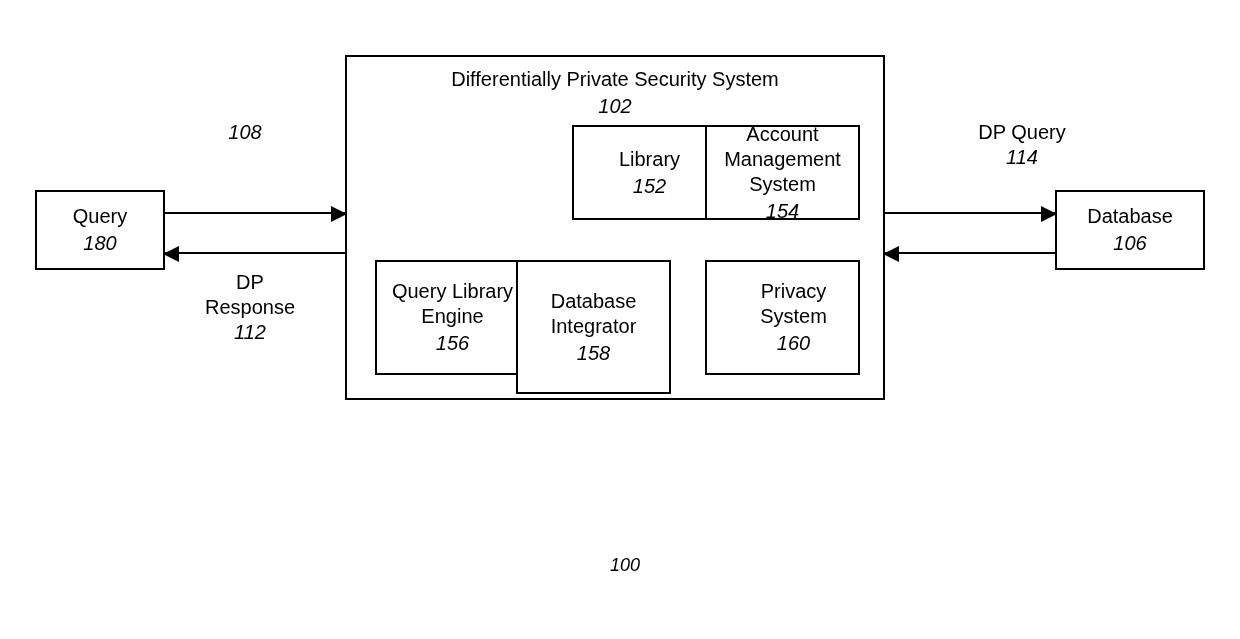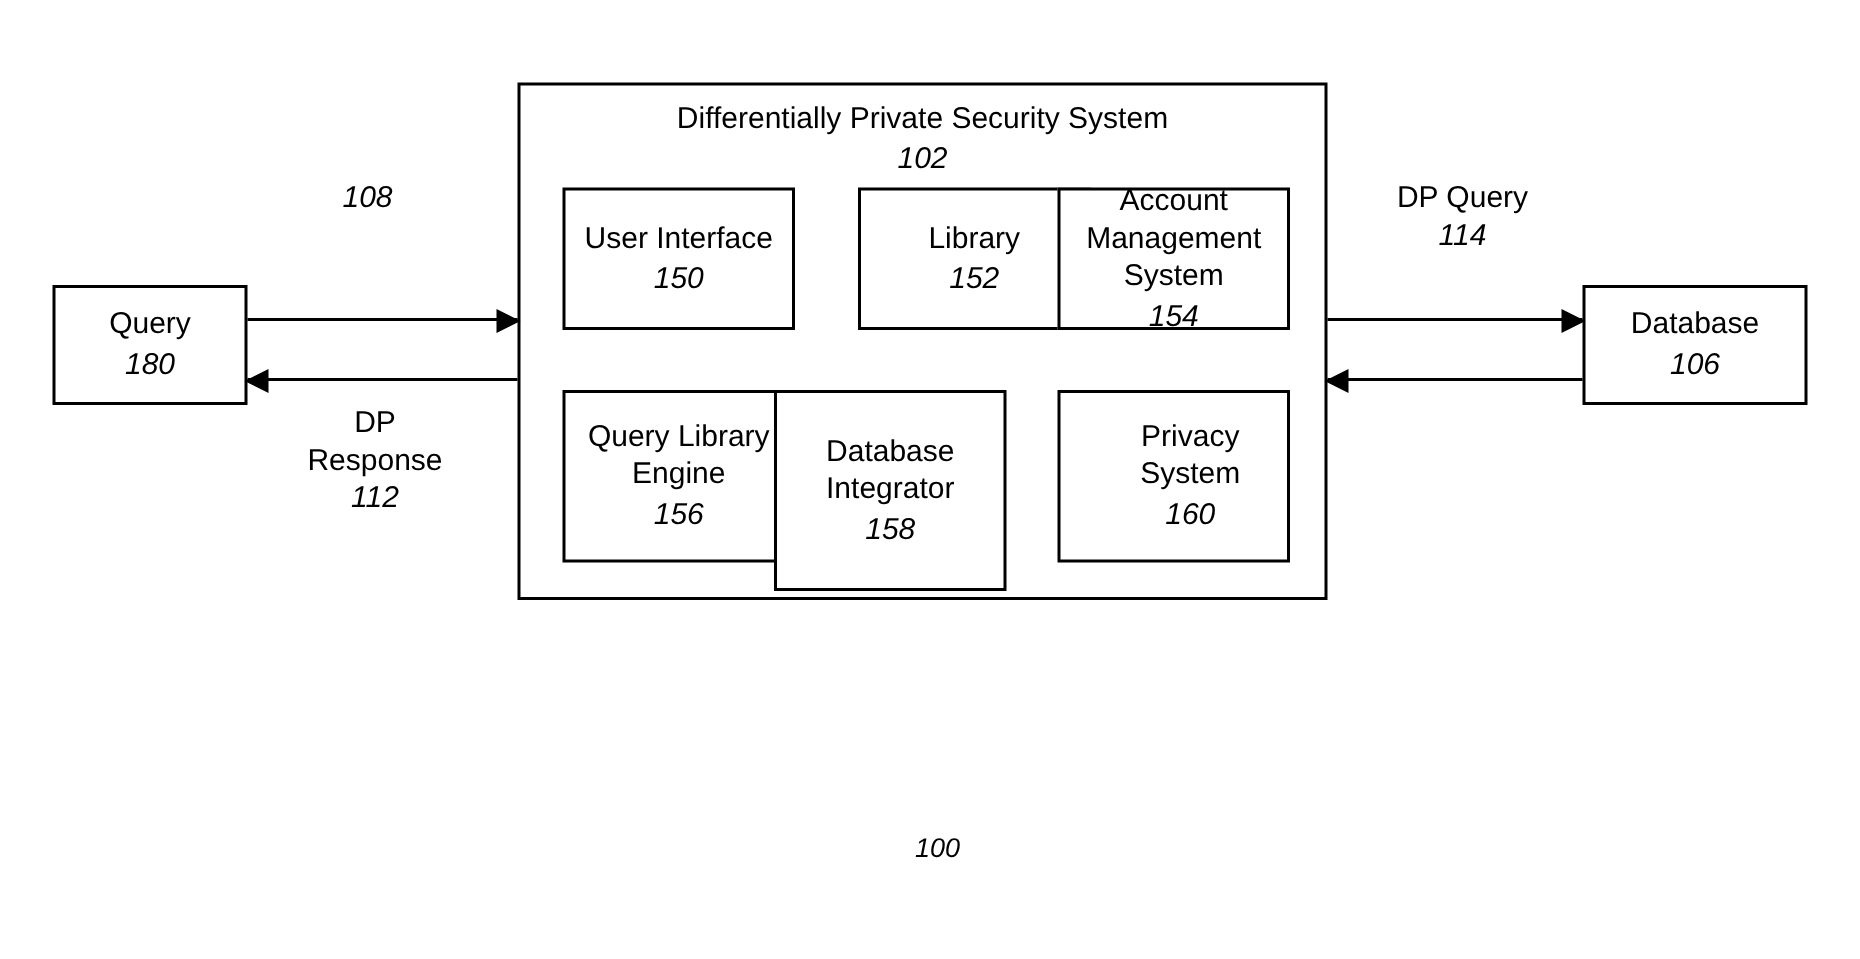--- a/index.html
+++ b/index.html
@@ -88,24 +88,20 @@
   <div class="box" style="left:1055px; top:190px; width:150px; height:80px;">
     <div>Database</div>
     <div class="num">106</div>
   </div>
 
   <div class="box" style="left:345px; top:55px; width:540px; height:345px; justify-content:flex-start; padding-top:10px;">
     <div>Differentially Private Security System</div>
     <div class="num">102</div>
   </div>
 
-  <div class="box" style="left:375px; top:125px; width:155px; height:95px;">
-    <div>User Interface</div>
-    <div class="num">150</div>
-  </div>
   <div class="box" style="left:572px; top:125px; width:155px; height:95px;">
     <div>Library</div>
     <div class="num">152</div>
   </div>
   <div class="box" style="left:705px; top:125px; width:155px; height:95px;">
     <div>Account Management System</div>
     <div class="num">154</div>
   </div>
 
   <div class="box" style="left:375px; top:260px; width:155px; height:115px;">
@@ -128,20 +124,20 @@
   <div class="arrow left" style="left:885px; top:252px; width:170px;"></div>
 
   <div class="label" style="left:185px; top:120px; width:120px;">
     <div class="num">108</div>
   </div>
   <div class="label" style="left:195px; top:270px; width:110px;">
     <div>DP Response</div>
     <div class="num">112</div>
   </div>
 
-  <div class="label" style="left:925px; top:120px; width:100px;">
+  <div class="label" style="left:972px; top:120px; width:100px;">
     <div>DP Query</div>
     <div class="num">114</div>
   </div>
 
   <div class="figure-num" style="left:595px; top:555px; width:60px;">100</div>
 
 </div>
 
 </body></html>

